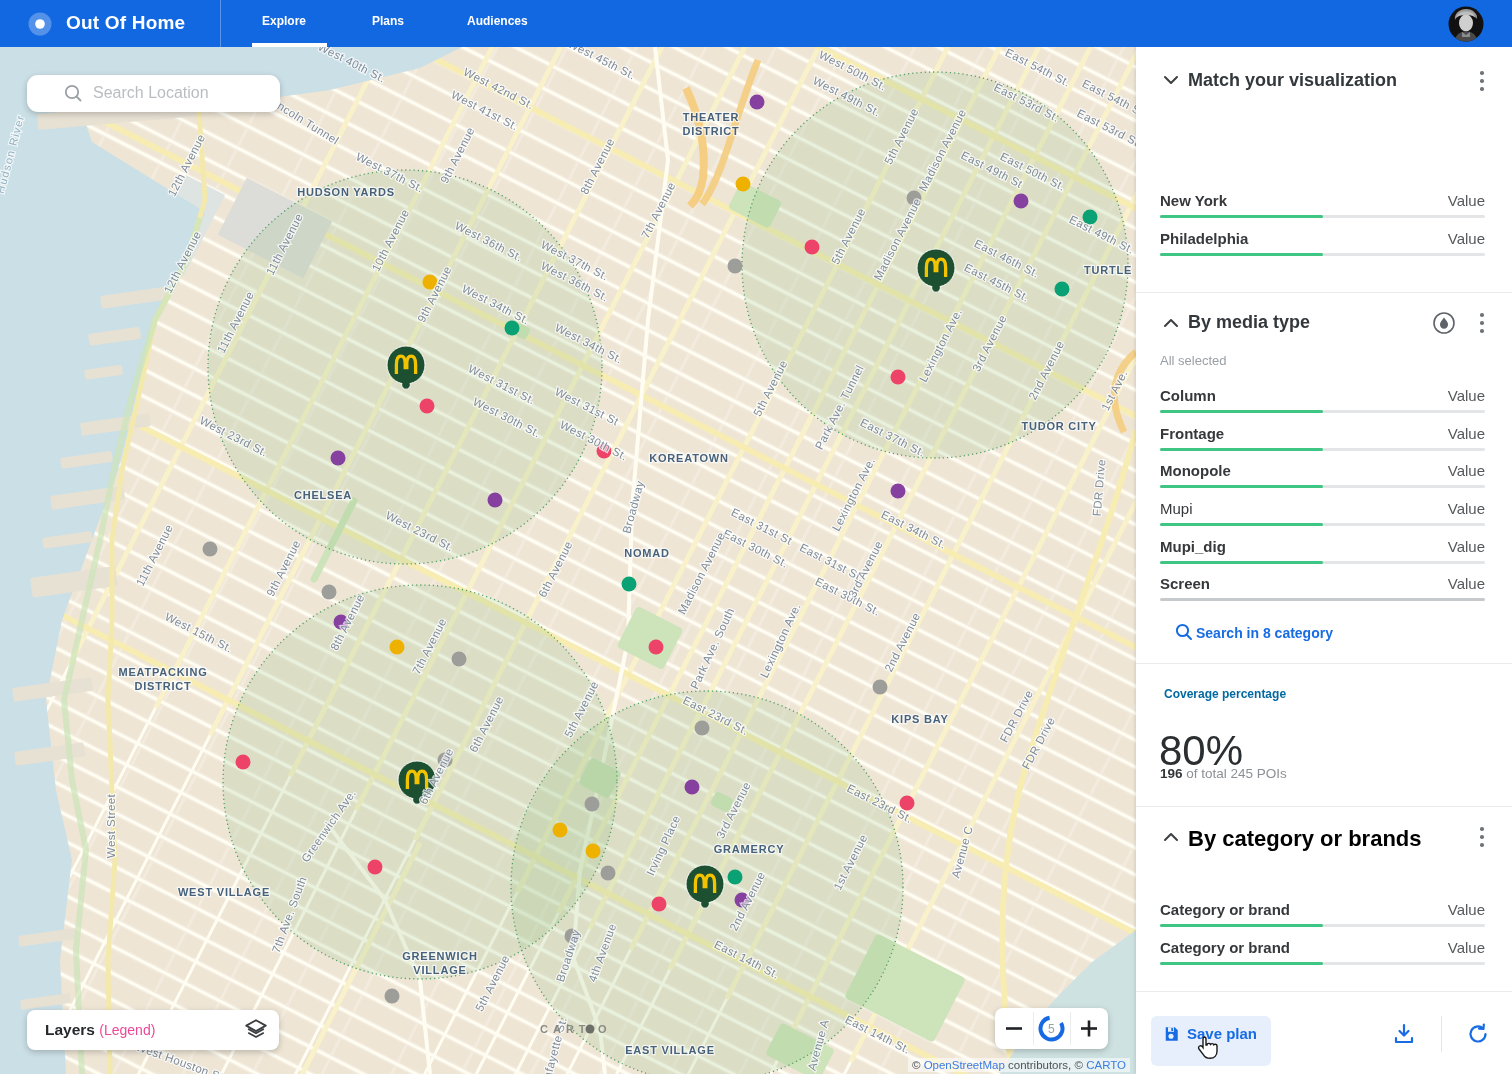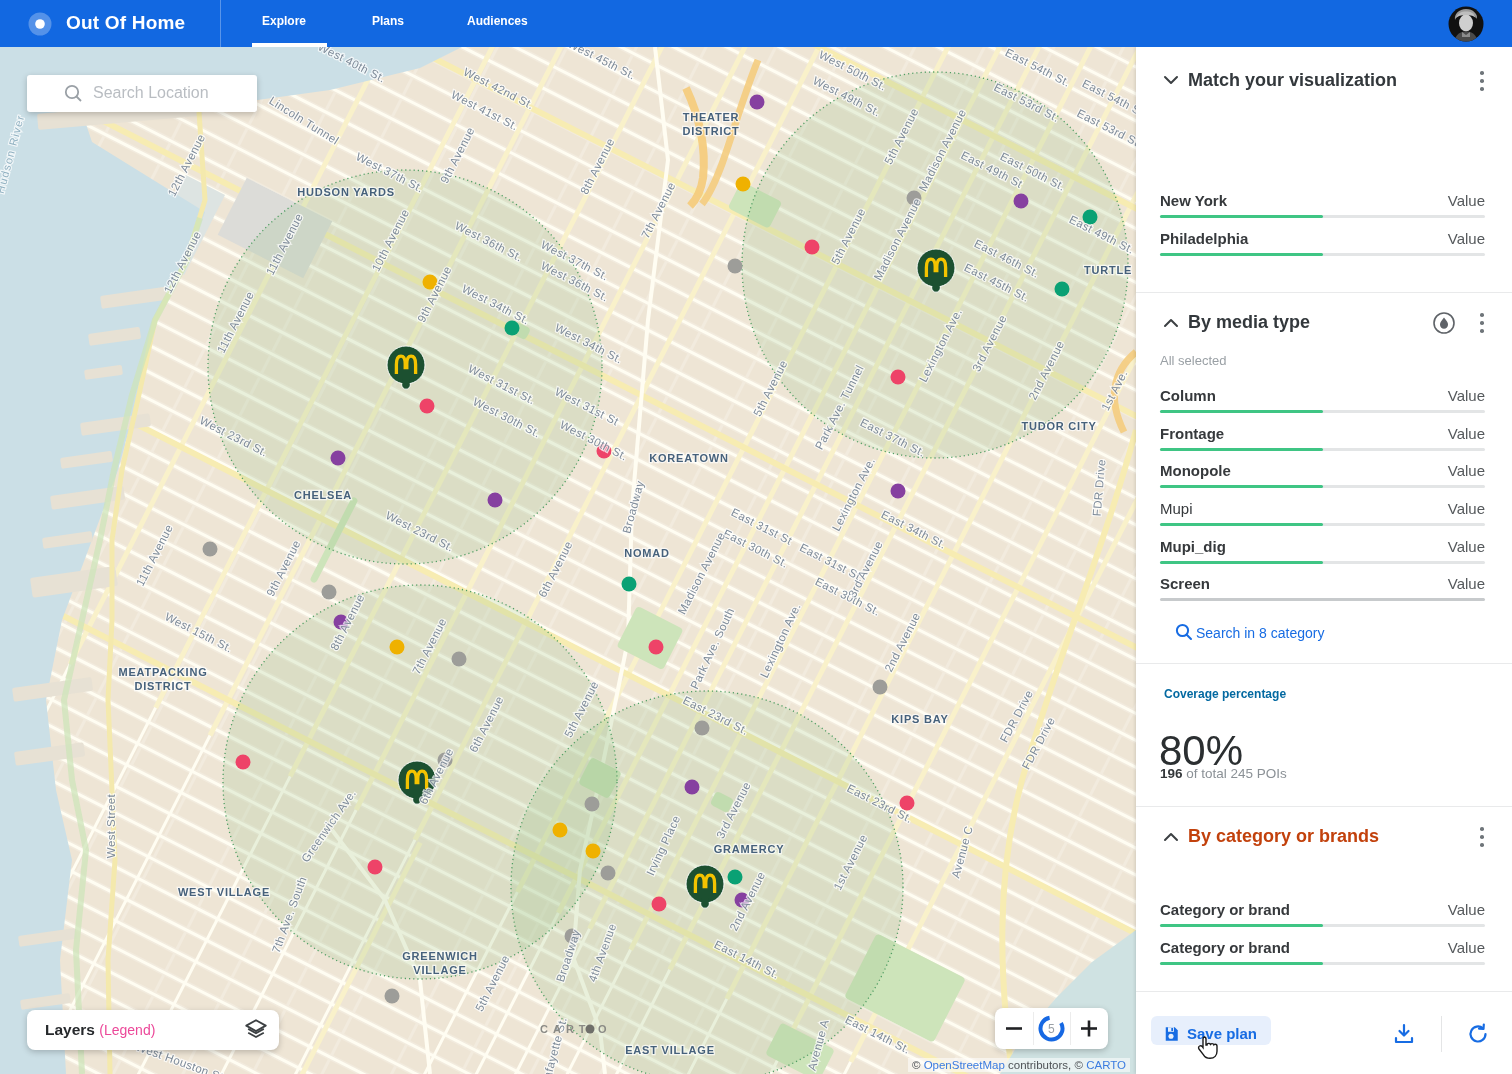--- a/index.html
+++ b/index.html
@@ -378,21 +378,21 @@
       <g clip-path="url(#av)">
         <rect width="36" height="36" fill="#111111"></rect>
         <path d="M7,14 C6,8 11,3 18,3 C25,3 30,8 29,13 C27,9 24,7 18,7 C12,7 9,10 7,14 Z" fill="#9a9a9a"></path>
         <ellipse cx="18" cy="17" rx="7" ry="8.5" fill="#cfcfcf"></ellipse>
         <path d="M8,12 C10,7 13,5.5 18,5.5 C23,5.5 26,7 28,12 C26,10 23,9 18,9 C13,9 10,10 8,12 Z" fill="#bdbdbd"></path>
         <path d="M6,36 C8,28 12,25.5 18,25.5 C24,25.5 28,28 30,36 Z" fill="#4a4a4a"></path>
         <path d="M14,26 L18,29 L22,26 L22,31 L14,31 Z" fill="#8c8c8c"></path>
       </g>
     </svg>
 </div>
-<div class="floating" style="left:27px;top:75px;width:230px;height:37px;border-radius:3px">
+<div class="floating" style="left:27px;top:75px;width:253px;height:37px;border-radius:11px">
 <svg width="26" height="26" style="position:absolute;left:34px;top:6px">
       <circle cx="11" cy="11" r="6.2" fill="none" stroke="#9aa0a6" stroke-width="1.8"></circle>
       <line x1="15.5" y1="15.5" x2="20" y2="20" stroke="#9aa0a6" stroke-width="1.8"></line>
     </svg>
 <div style="position:absolute;left:66px;top:9px;font-size:16px;color:#b9bdc2">Search Location</div>
 </div>
 <div class="floating" style="left:27px;top:1010px;width:252px;height:40px;border-radius:8px">
 <div style="position:absolute;left:18px;top:11px;font-size:15.5px;font-weight:700;color:#26292c">Layers <span style="font-weight:400;color:#ec4899;font-size:14px">(Legend)</span></div>
 <svg width="26" height="26" style="position:absolute;left:216px;top:7px" viewBox="0 0 24 24">
       <path d="M12 3 L21 8 L12 13 L3 8 Z" fill="none" stroke="#3c4043" stroke-width="1.7" stroke-linejoin="round"></path>
@@ -472,47 +472,47 @@
     <div class="bar" style="top:514px">
       <i style="width:50.2%"></i>
     </div>
     <div class="sb-abs" style="left:24px;top:528px;font-size:15px;font-weight:600;color:#36393c">Screen</div>
     <div class="sb-abs" style="left:0px;top:528px;left:auto;right:27px;font-size:15px;color:#55595c">Value</div>
     <div class="bar" style="top:551px;background:#c7cacc"></div>
     <svg width="20" height="20" style="position:absolute;left:38px;top:575px">
       <circle cx="8.5" cy="8.5" r="5.6" fill="none" stroke="#176ce3" stroke-width="2"></circle>
       <line x1="12.7" y1="12.7" x2="17" y2="17" stroke="#176ce3" stroke-width="2" stroke-linecap="round"></line>
     </svg>
-    <div class="sb-abs" style="left:60px;top:578px;font-size:14px;font-weight:400;color:#176ce3">Search in 8 category</div>
+    <div class="sb-abs" style="left:60px;top:578px;font-size:14px;font-weight:700;color:#176ce3">Search in 8 category</div>
     <div class="divider" style="top:616px"></div>
     <div class="sb-abs" style="left:28px;top:640px;font-size:12px;font-weight:700;color:#0369a1">Coverage percentage</div>
     <div class="sb-abs" style="left:23px;top:680px;font-size:42px;font-weight:400;color:#2b2f31">80%</div>
     <div class="sb-abs" style="left:24px;top:719px;font-size:13.5px"><b style="color:#33373a">196</b> <span style="color:#8b9196">of total 245 POIs</span></div>
     <div class="divider" style="top:759px"></div>
     <svg width="16" height="12" style="position:absolute;left:27px;top:784px">
       <path d="M2,9 L8,3 L14,9" fill="none" stroke="#3c4043" stroke-width="2" stroke-linecap="round" stroke-linejoin="round"></path>
     </svg>
-    <div class="sb-abs" style="left:52px;top:779px;font-size:18px;font-weight:700;color:#c2410c">By category or brands</div>
+    <div class="sb-abs" style="left:52px;top:779px;font-size:22px;font-weight:700;color:#000000">By category or brands</div>
     <div class="kebab" style="left:344px;top:780px">
       <i></i>
       <i></i>
       <i></i>
     </div>
     <div class="sb-abs" style="left:24px;top:854px;font-size:15px;font-weight:600;color:#36393c">Category or brand</div>
     <div class="sb-abs" style="left:0px;top:854px;left:auto;right:27px;font-size:15px;color:#55595c">Value</div>
     <div class="bar" style="top:877px">
       <i style="width:50.2%"></i>
     </div>
     <div class="sb-abs" style="left:24px;top:892px;font-size:15px;font-weight:600;color:#36393c">Category or brand</div>
     <div class="sb-abs" style="left:0px;top:892px;left:auto;right:27px;font-size:15px;color:#55595c">Value</div>
     <div class="bar" style="top:915px">
       <i style="width:50.2%"></i>
     </div>
     <div class="divider" style="top:944px"></div>
-    <div style="position:absolute;left:15px;top:969px;width:120px;height:29px;background:#e7effc;border-radius:6px">
+    <div style="position:absolute;left:15px;top:969px;width:120px;height:50px;background:#e7effc;border-radius:6px">
 <svg width="18" height="18" style="position:absolute;left:11px;top:9px" viewBox="0 0 24 24">
         <path d="M5 3 h12 l4 4 v14 h-16 Z" fill="#176ce3"></path>
         <rect x="8" y="3" width="8" height="6" fill="#e7effc"></rect>
         <rect x="12.4" y="4" width="2.4" height="4" fill="#176ce3"></rect>
         <circle cx="12" cy="15" r="3.4" fill="#e7effc"></circle>
       </svg>
 <div style="position:absolute;left:36px;top:9px;font-size:15px;font-weight:700;color:#176ce3">Save plan</div>
 </div>
     <svg width="24" height="26" style="position:absolute;left:59px;top:988px;z-index:5" viewBox="0 0 24 26">
       <path d="M9 2 c1.2 0 2 .8 2 2 v6 l1 0 c0 -1 .8 -1.6 1.8 -1.6 c.8 0 1.4 .4 1.7 1 c.3 -.5 .9 -.8 1.6 -.8 c.9 0 1.6 .5 1.8 1.2 c.3 -.3 .8 -.5 1.3 -.5 c1.1 0 1.8 .8 1.8 2 v5 c0 4 -2.5 7 -7 7 c-3.5 0 -5 -1 -6.5 -3.5 L4 14 c-.8 -1.2 -.4 -2.4 .6 -3 c.9 -.5 2 -.3 2.7 .6 l.7 1 V4 c0 -1.2 .8 -2 2 -2 Z" fill="#fff" stroke="#1a1a1a" stroke-width="1.4"></path>

